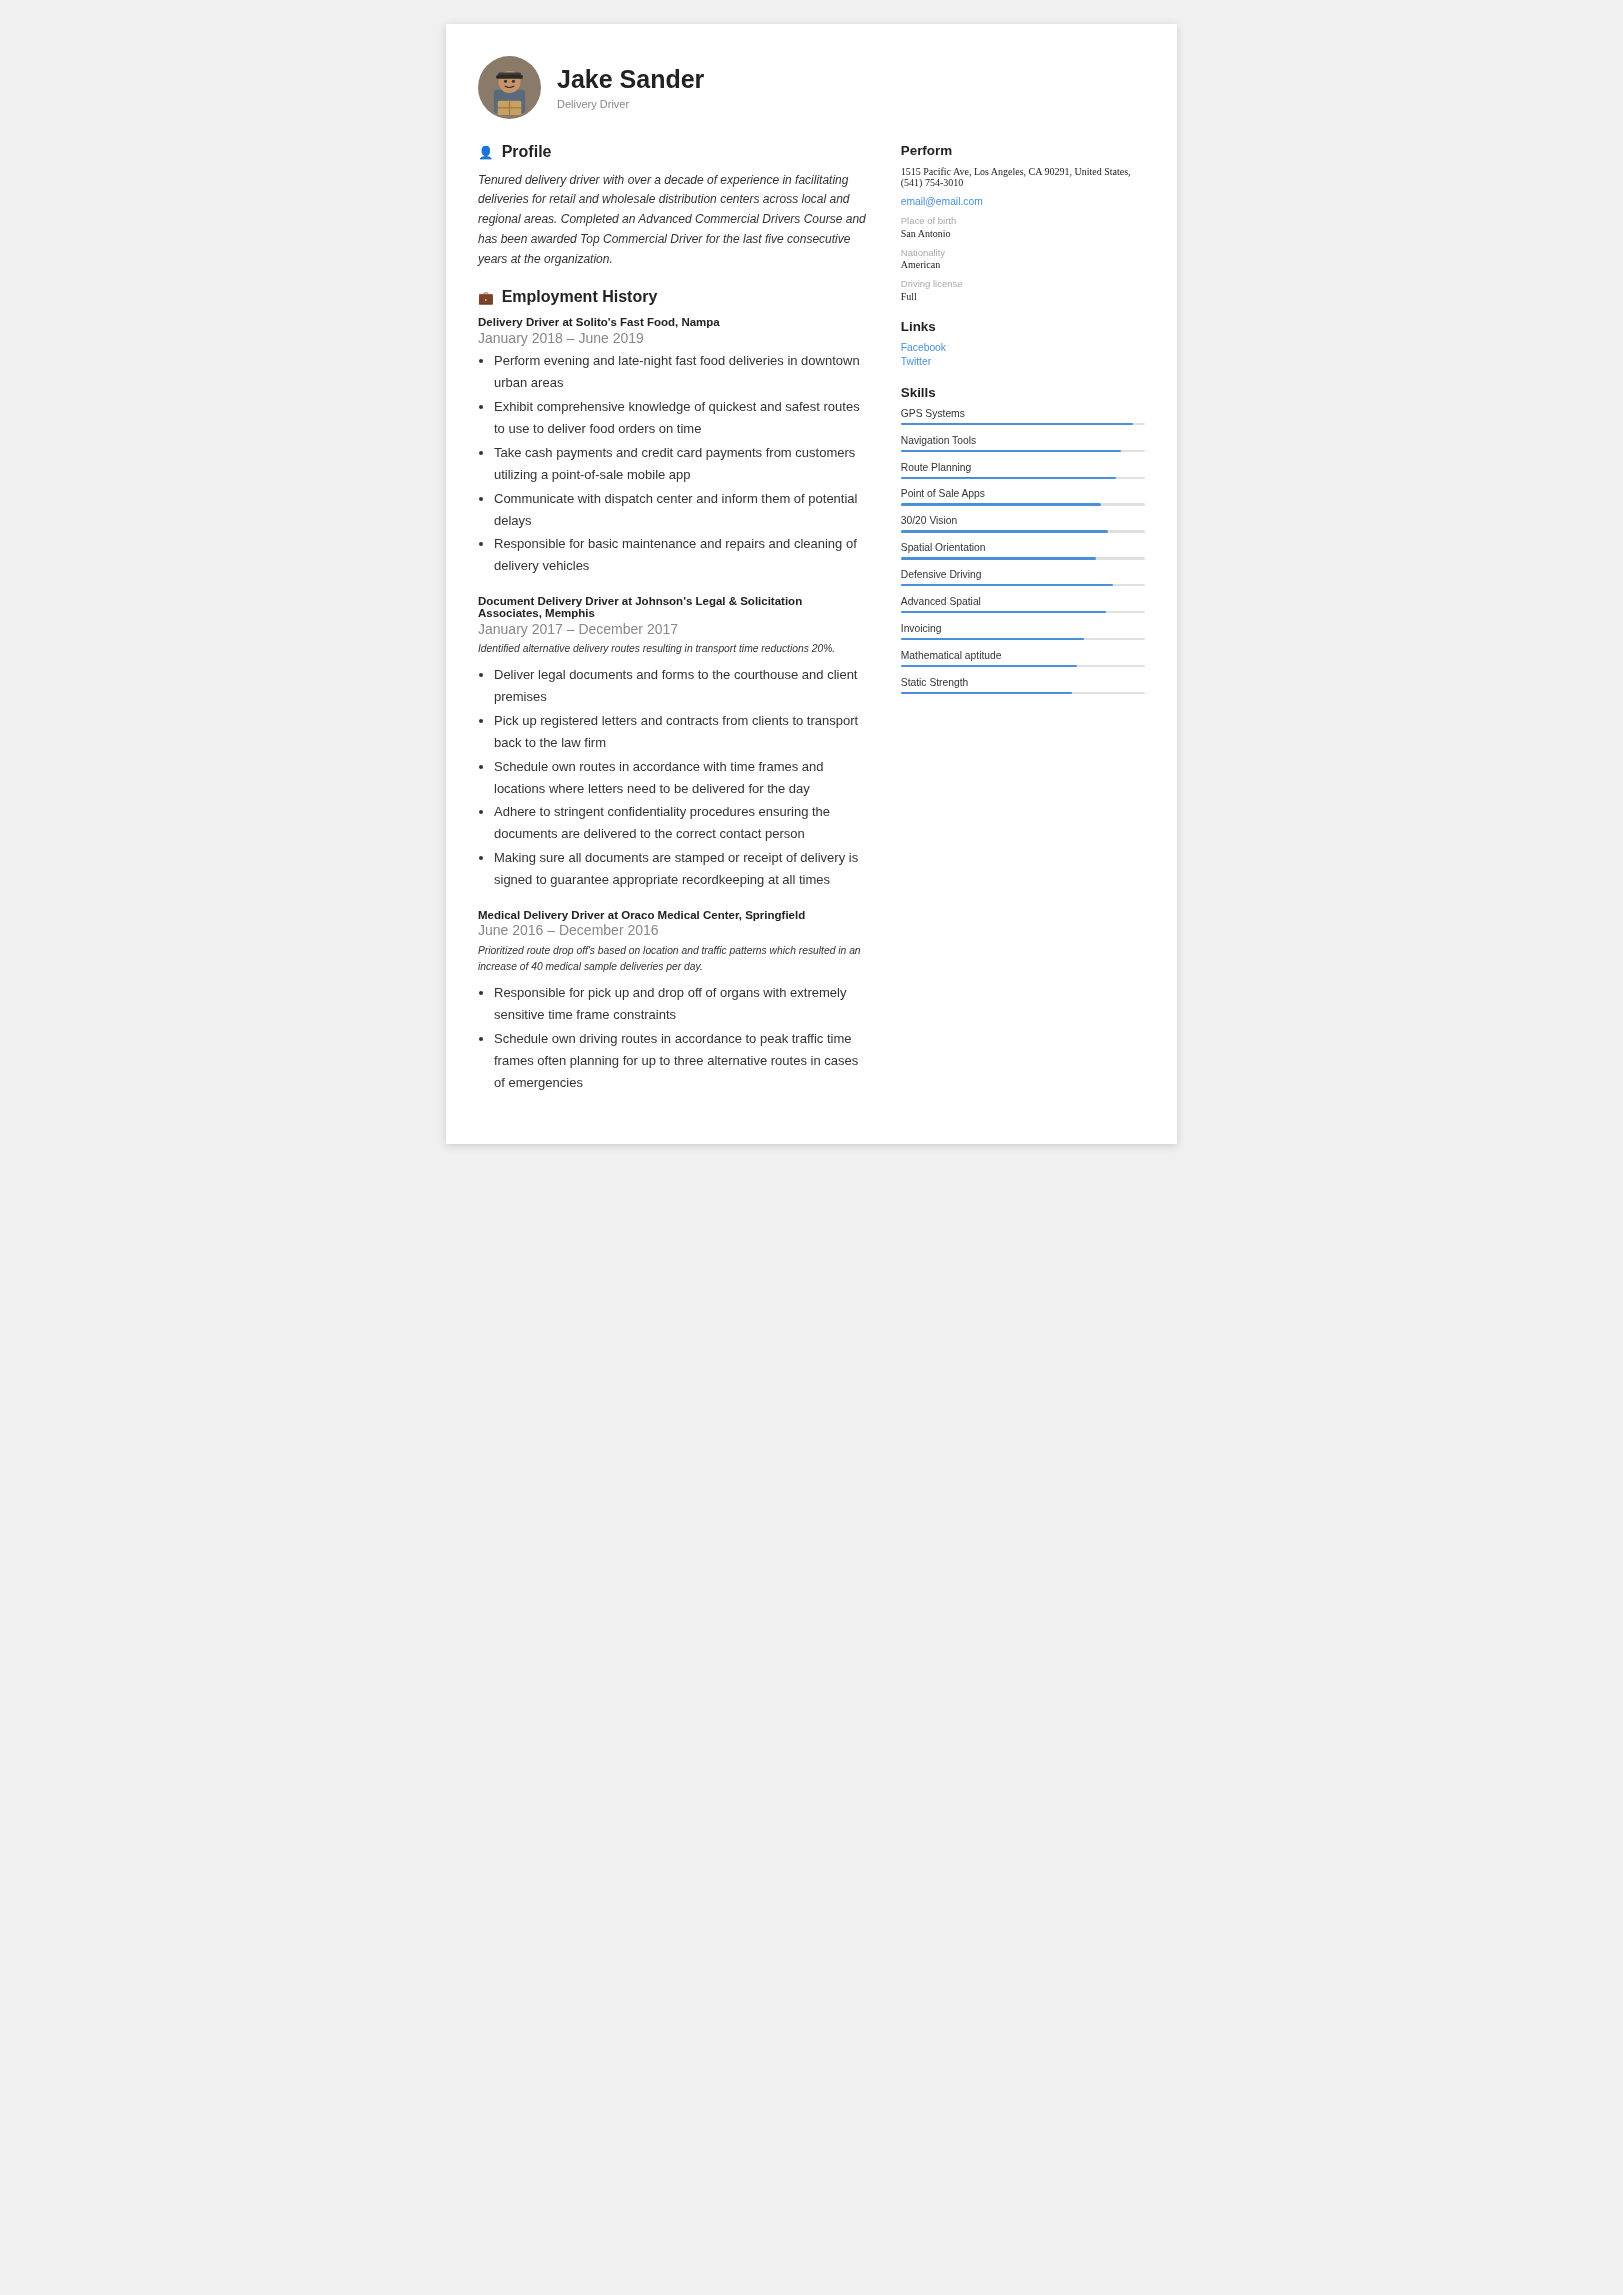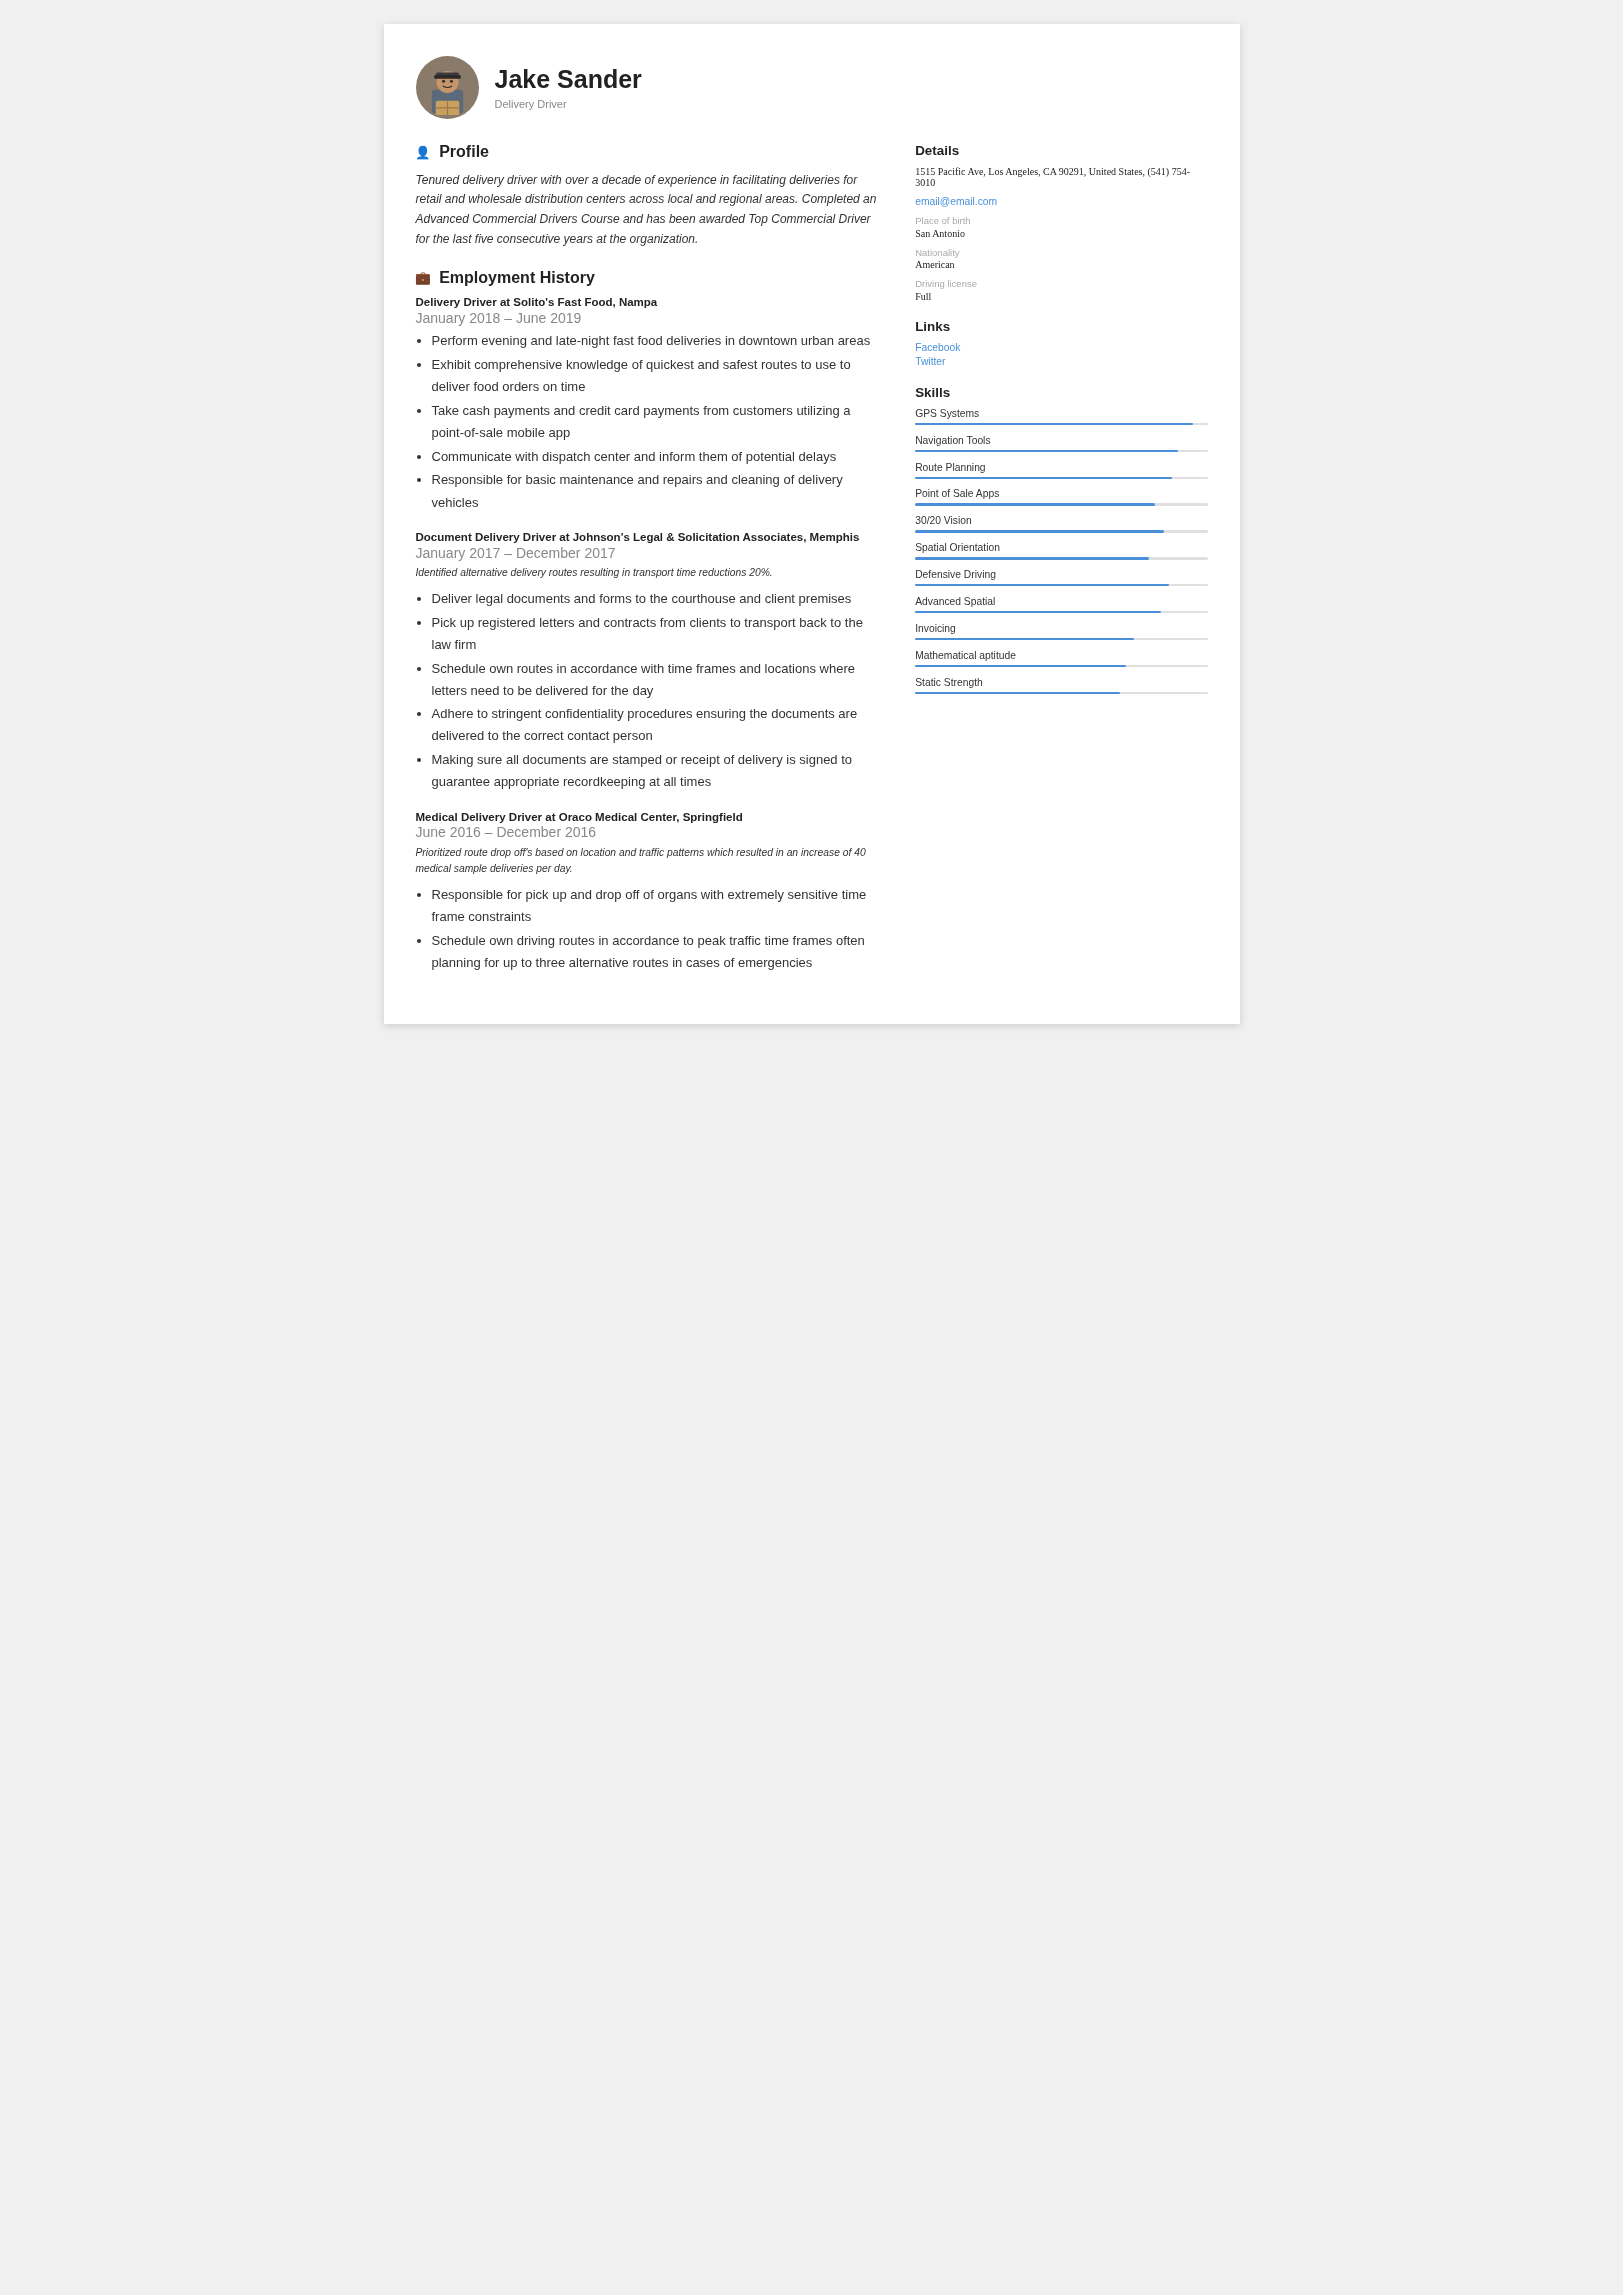--- a/index.html
+++ b/index.html
@@ -5,21 +5,21 @@
     * { margin: 0; padding: 0; box-sizing: border-box; }
     body {
       font-family: Arial, sans-serif;
       background: #f0f0f0;
       display: flex;
       justify-content: center;
       padding: 24px;
     }
     .resume {
       background: #fff;
-      width: 856px;
+      width: 731px;
       padding: 32px 32px 32px 32px;
       box-shadow: 0 1.6px 8px rgba(0,0,0,0.15);
     }
     
     .header {
       display: flex;
       align-items: center;
       margin-bottom: 24px;
     }
     .avatar {
@@ -230,21 +230,21 @@
         <ul class="job-bullets">
           <li>Responsible for pick up and drop off of organs with extremely sensitive time frame constraints</li>
           <li>Schedule own driving routes in accordance to peak traffic time frames often planning for up to three alternative routes in cases of emergencies</li>
         </ul>
       </div>
 
     </div>
 
     <div class="right">
 
-      <div class="right-section-title">Details</div>
+      <div class="right-section-title">Perform</div>
       <div class="detail-row">
         <div class="detail-value">1515 Pacific Ave, Los Angeles, CA 90291, United States, (541) 754-3010</div>
       </div>
       <div class="detail-row">
         <a class="link-item" href="#">email@email.com</a>
       </div>
       <div class="detail-row">
         <div class="detail-label">Place of birth</div>
         <div class="detail-value">San Antonio</div>
       </div>

